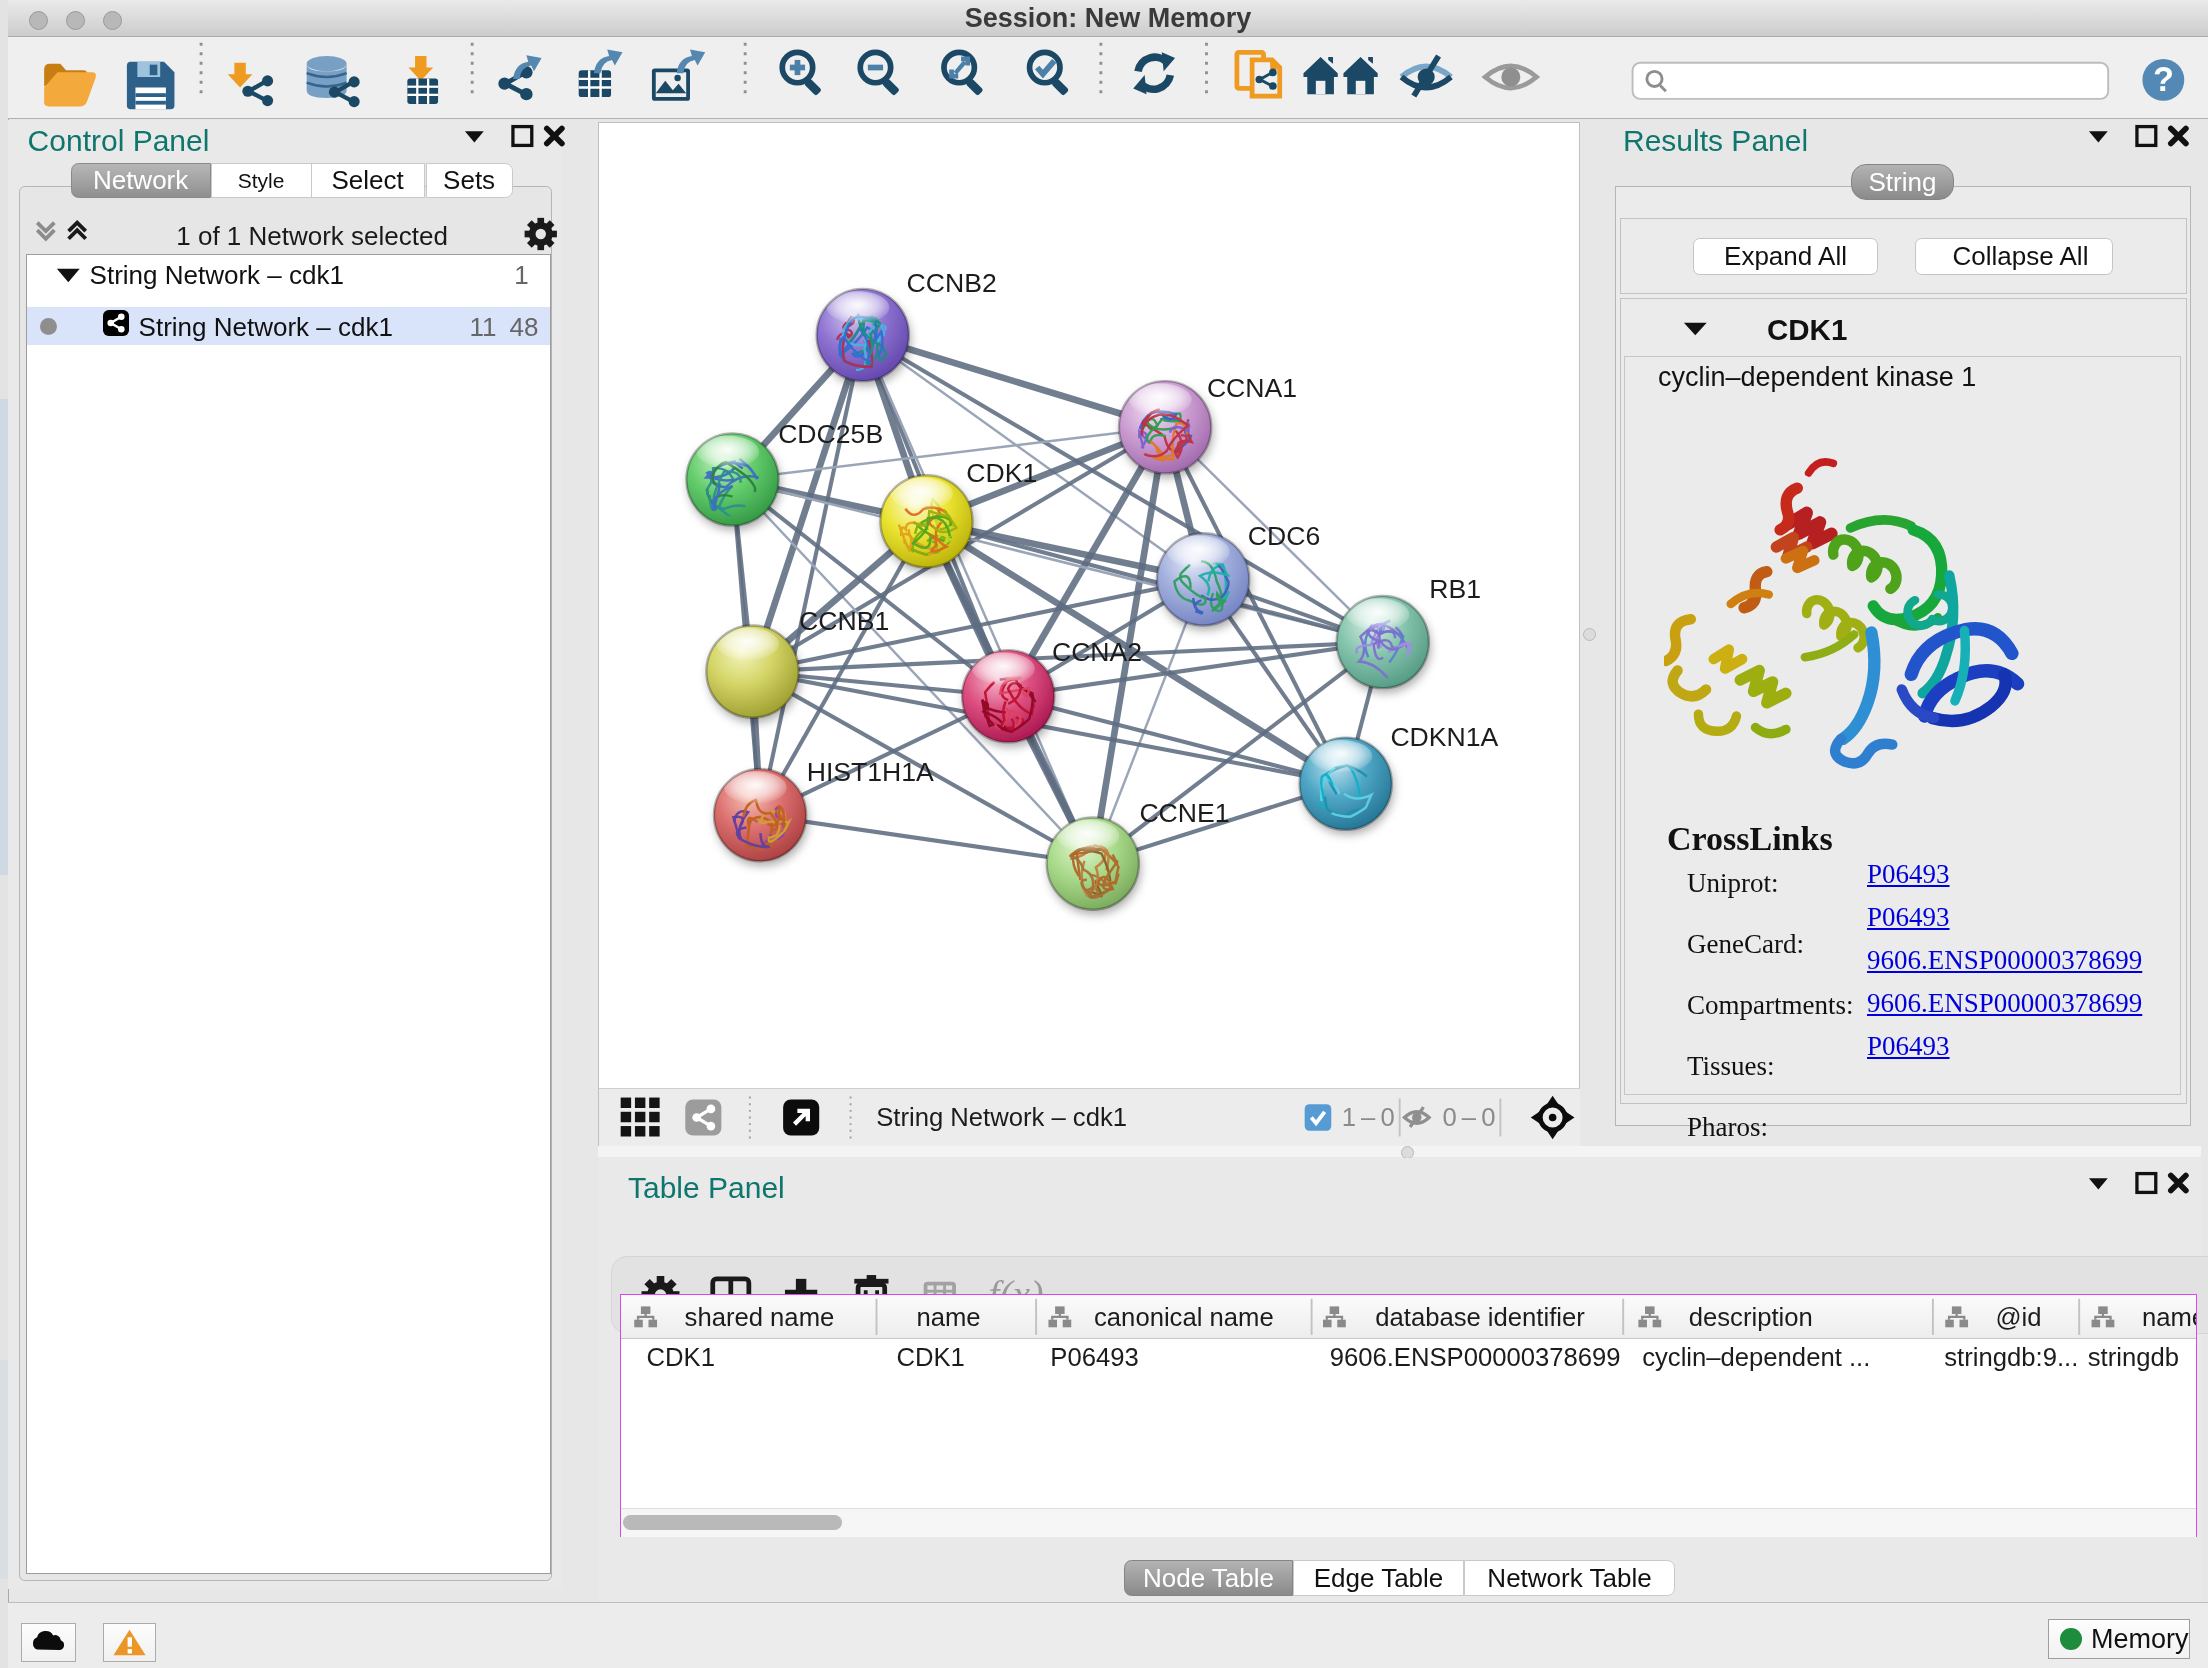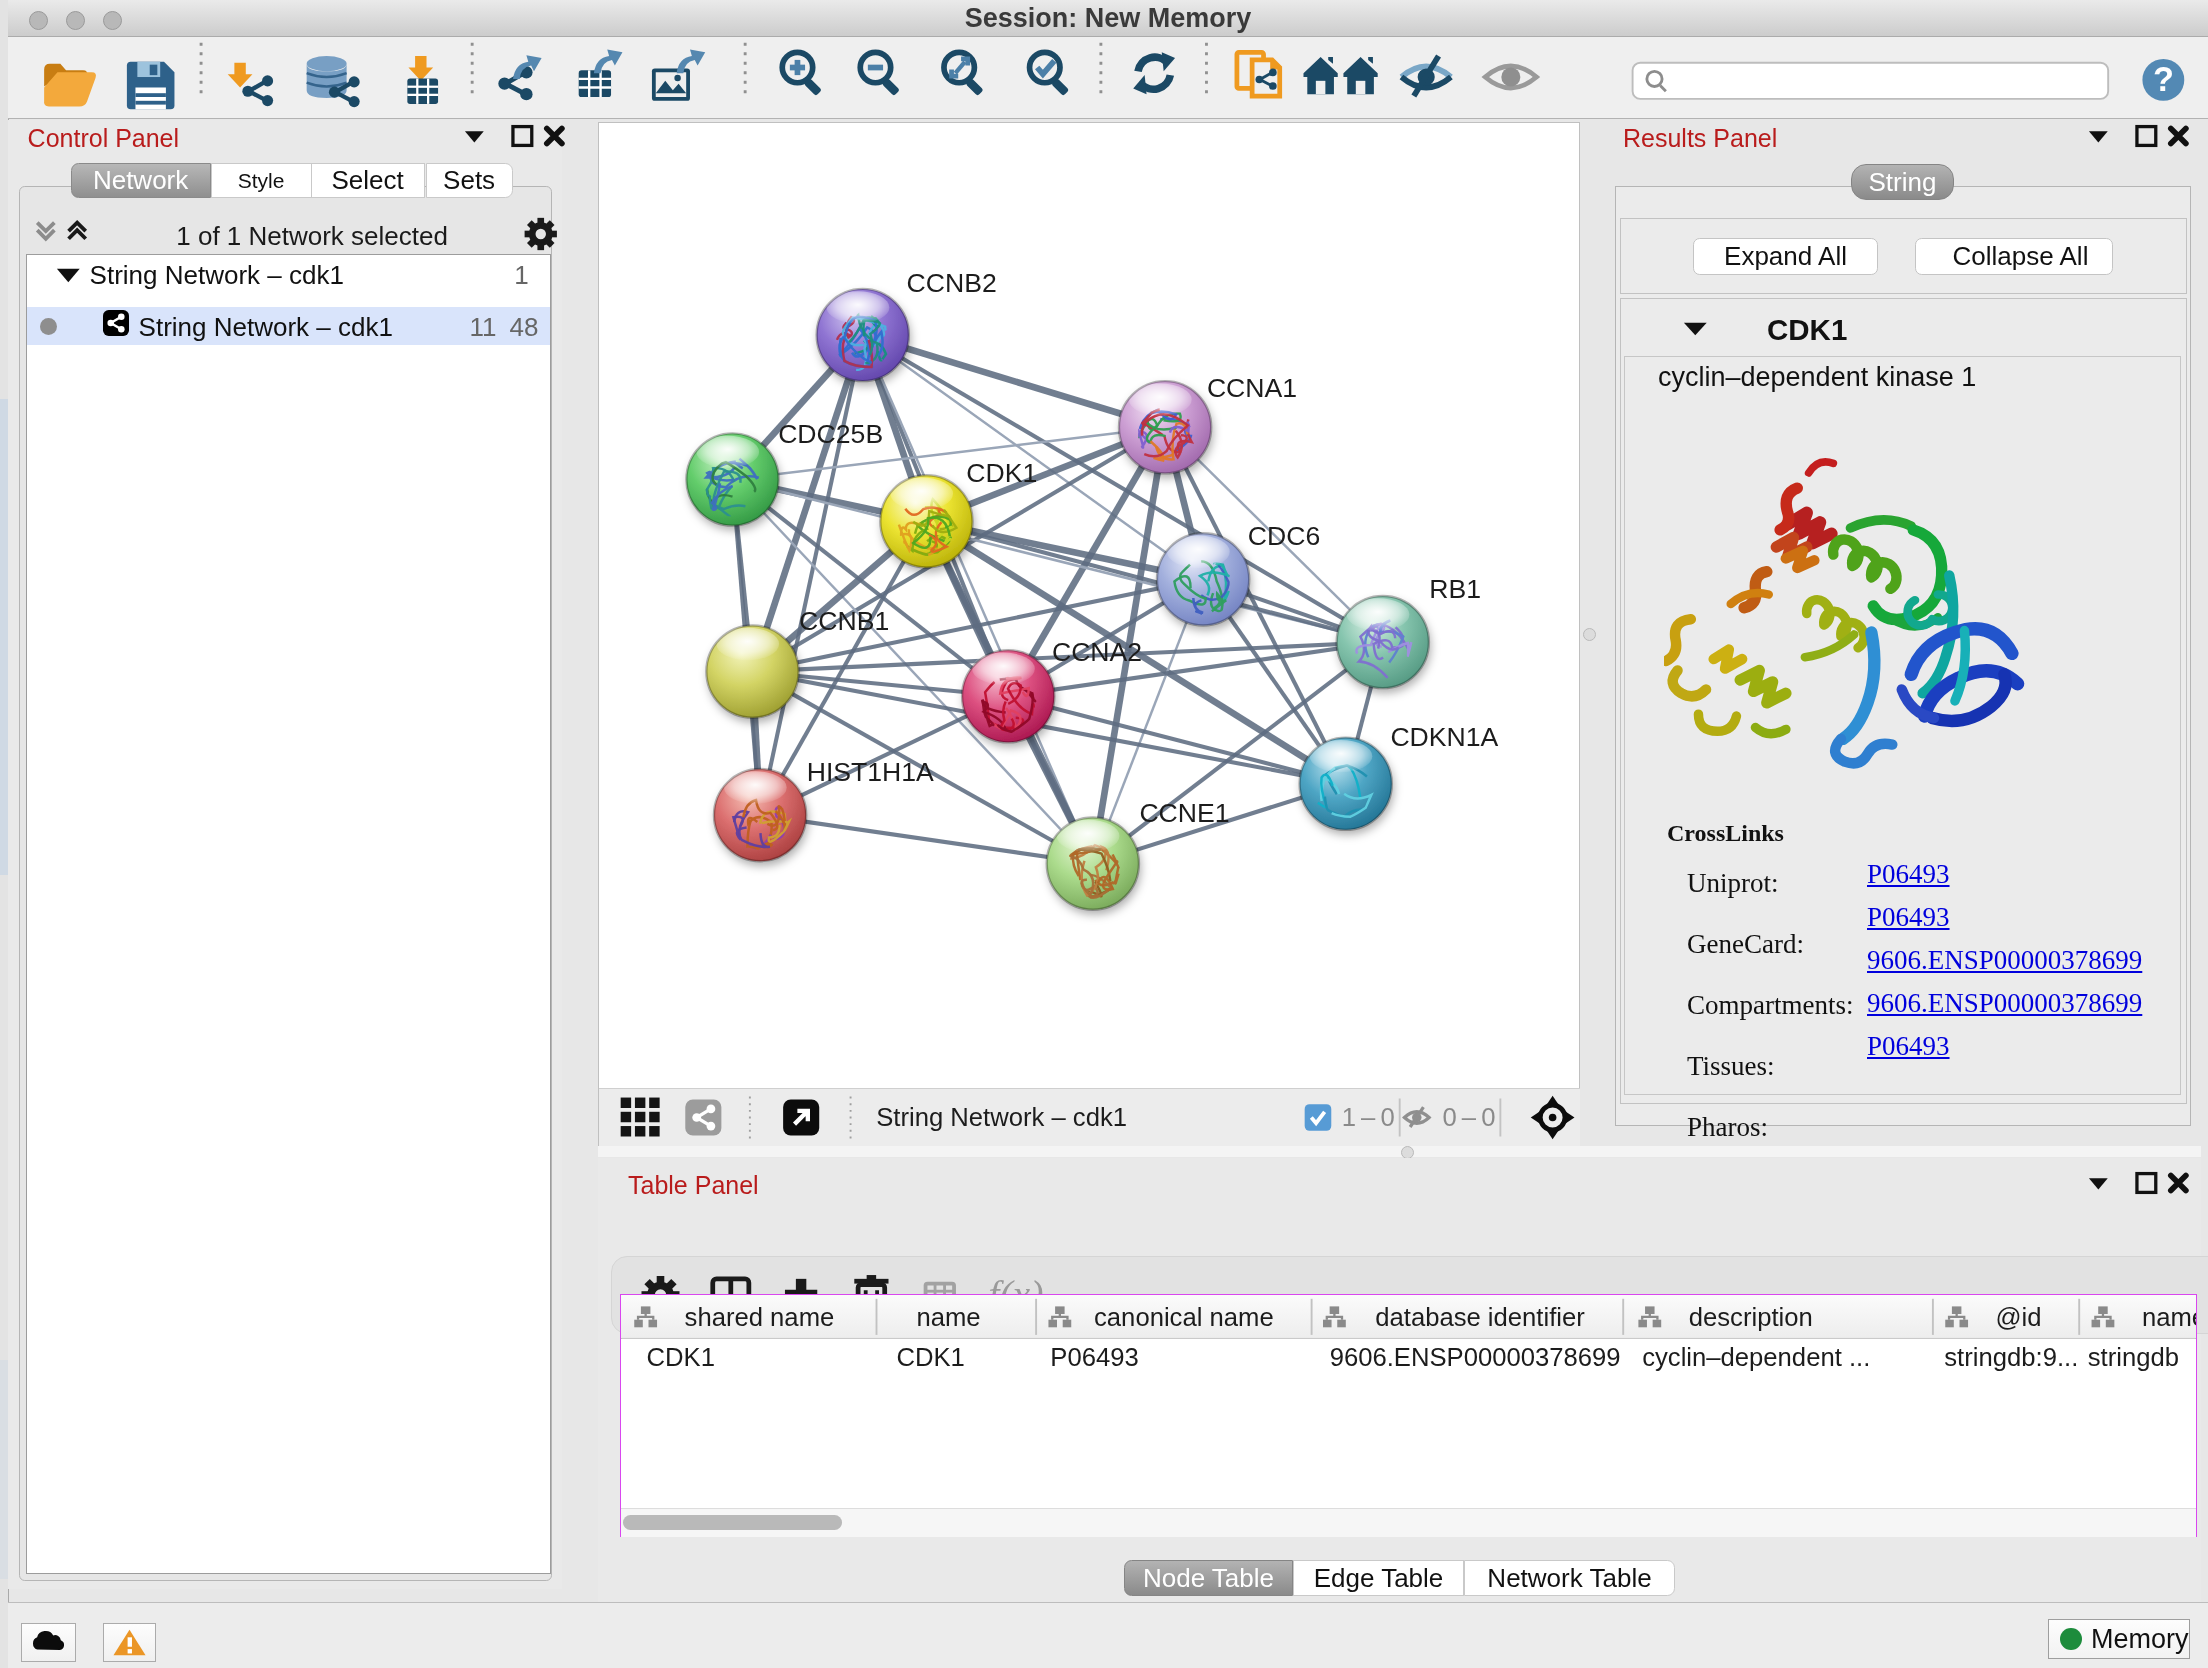--- a/index.html
+++ b/index.html
@@ -1,19 +1,19 @@
 <!DOCTYPE html>
 <html style="font-size:15px"><head>
 <meta charset="utf-8">
 <style>
   html,body{margin:0;padding:0;}
   body{width:2208px;height:1668px;position:relative;overflow:hidden;
        font-family:"Liberation Sans", sans-serif;background:#e7e7e7;}
   .abs{position:absolute;}
-  .hdrtxt{font-size:25px;color:#b91c1c;}
+  .hdrtxt{font-size:30px;color:#0f766e;}
 </style>
 </head>
 <body>
 
 <div class="abs" style="left:0;top:0;width:9.5px;height:1668px;background:#e3e3e3;"></div>
 <div class="abs" style="left:0;top:399px;width:8.6px;height:476px;background:#cfd9e4;"></div>
 <div class="abs" style="left:0;top:1360px;width:8.6px;height:219px;background:#d9dee3;"></div>
 
 <div class="abs" style="left:7.6px;top:0;width:2201px;height:1668px;background:#e7e7e7;border-left:1px solid #a9a9a9;box-sizing:border-box;"></div>
 
@@ -684,21 +684,21 @@
 
     <path d="M 366 232 q -20 -36 -60 -22 q -36 12 -46 44" stroke="#2255cc" stroke-width="14"></path>
     <path d="M 372 264 q -26 -24 -62 -6 q -30 14 -36 40" stroke="#1b3fc0" stroke-width="14"></path>
     <path d="M 282 300 q 34 10 62 -12 q 20 -16 14 -34" stroke="#1633b2" stroke-width="13"></path>
     <path d="M 250 270 q 10 26 34 30" stroke="#2a49c4" stroke-width="11"></path>
 
     <path d="M 316 208 q 4 42 -10 74" stroke="#18b0b8" stroke-width="10"></path>
   </g>
 </svg>
 
-<div class="abs" style="left:1667px;top:820px;font-family:'Liberation Serif',serif;font-size:24px;font-weight:bold;color:#111;">CrossLinks</div>
+<div class="abs" style="left:1667px;top:820px;font-family:'Liberation Serif',serif;font-size:34px;font-weight:bold;color:#111;">CrossLinks</div>
 <div class="abs" style="left:1687px;top:853px;font-family:'Liberation Serif',serif;font-size:27px;color:#111;line-height:61px;">
   Uniprot:<br>GeneCard:<br>Compartments:<br>Tissues:<br>Pharos:
 </div>
 <div class="abs" style="left:1867px;top:853px;font-family:'Liberation Serif',serif;font-size:27px;color:#0000dd;line-height:43px;text-decoration:underline;">
   P06493<br>P06493<br>9606.ENSP00000378699<br>9606.ENSP00000378699<br>P06493
 </div>
 
 <div class="abs" style="left:598px;top:1158px;width:1603px;height:444px;background:#e9e9e9;">
   <div class="hdrtxt abs" style="left:30px;top:13.3px;">Table Panel</div>
   <svg class="abs" style="left:1481px;top:8.6px;" width="114" height="32" viewBox="0 0 120 34">

